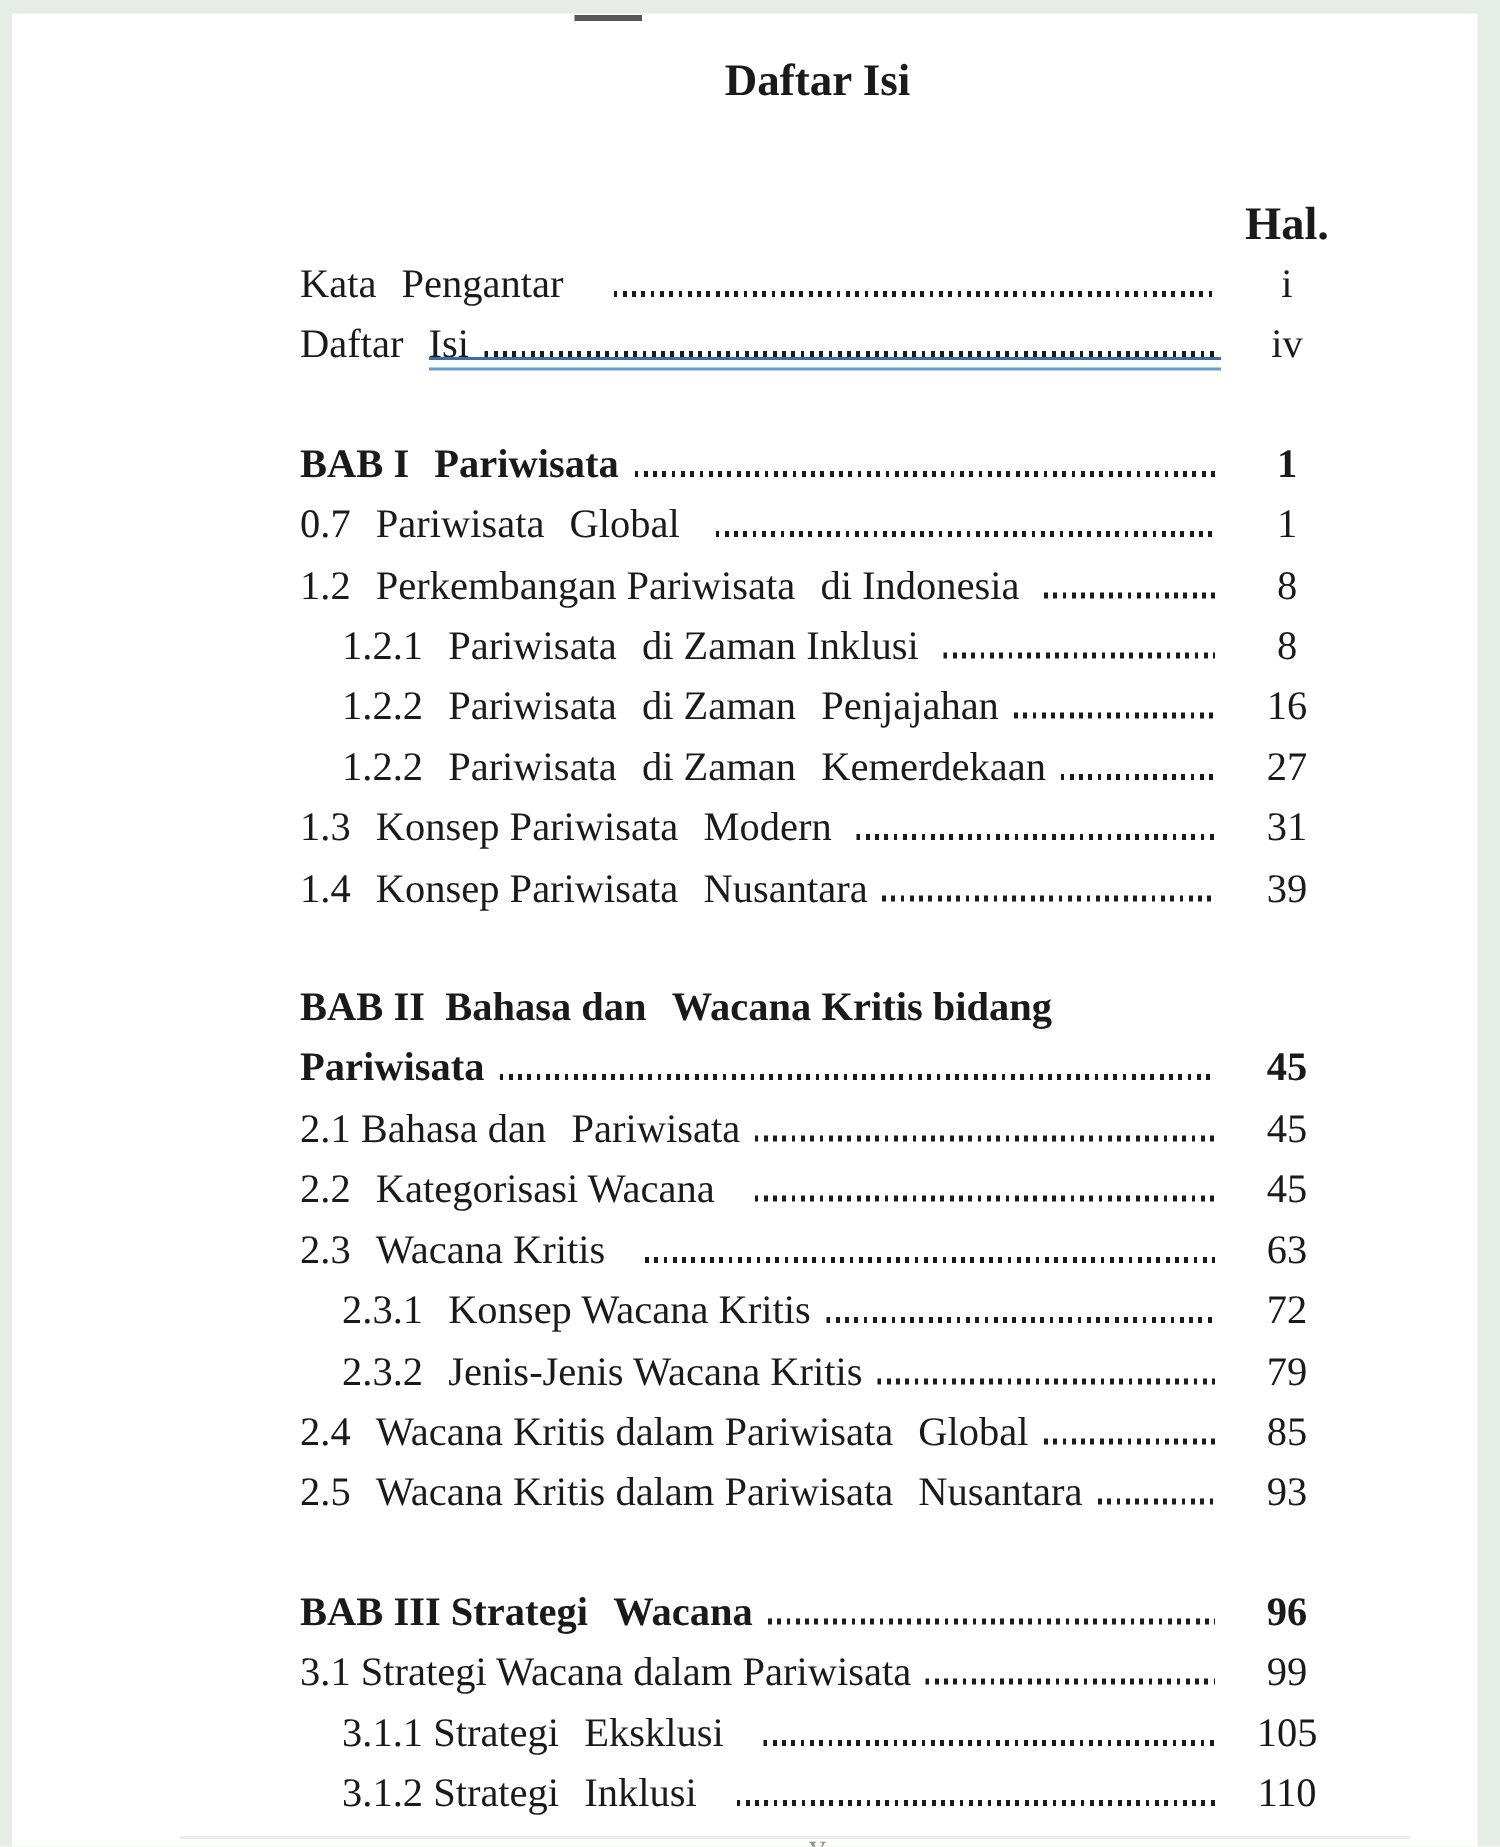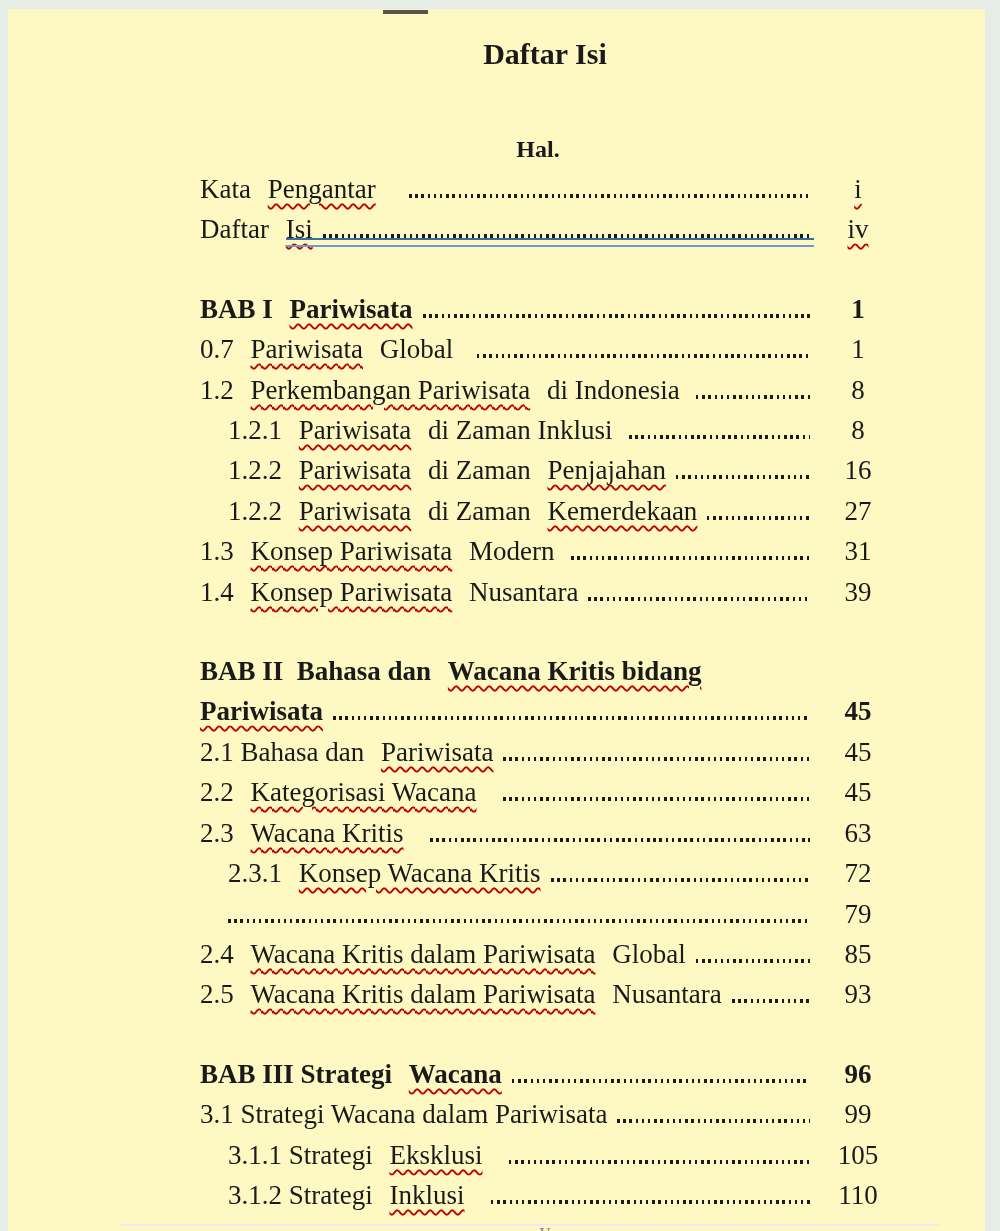--- a/index.html
+++ b/index.html
@@ -5,46 +5,45 @@
   html,body{margin:0;padding:0;}
   body{
     width:1000px;height:1231px;position:relative;
     background:#e6ece6;
     font-family:"Liberation Serif","DejaVu Serif",serif;
     color:#1a1a1a;
     overflow:hidden;
   }
   .sheet{
     position:absolute;left:8px;top:9px;right:15px;bottom:0;
-    background:#fef9c3;
+    background:#ffffff;
   }
   .content{
     padding:12px 85px 0 182px;
   }
   .doc-title{
     font-size:30px;font-weight:bold;text-align:center;
     line-height:42px;margin-top:12px;
   }
   .hal{
-    font-size:24px;font-weight:bold;text-align:center;
+    font-size:31px;font-weight:bold;text-align:right;
     line-height:40px;margin-top:54px;padding-right:14px;
   }
   .toc-section{margin-top:0;}
   .toc-section + .toc-section{margin-top:39px;}
   .toc-row{
     display:flex;align-items:baseline;
     font-size:27px;line-height:40.4px;
     position:relative;
   }
   .toc-row.bold{font-weight:bold;}
   .toc-row.indent{padding-left:28px;}
   .label{white-space:pre;}
   .label span{white-space:pre;margin-left:10px;}
   .sq{
-    text-decoration:underline;
     text-decoration-style:wavy;
     text-decoration-color:#c00000;
     text-decoration-thickness:1.6px;
     text-underline-offset:5px;
   }
   .leader{
     flex:1 1 auto;
     height:4px;
     margin:0 6px 0 10px;
     align-self:baseline;
@@ -161,20 +160,21 @@
             <span class="label"><span>2.3 </span><span class="sq">Wacana Kritis</span><span> </span></span>
             <span class="leader"></span>
             <span class="pagenum"><span>63</span></span>
           </div>
           <div class="toc-row indent">
             <span class="label"><span>2.3.1 </span><span class="sq">Konsep Wacana Kritis</span></span>
             <span class="leader"></span>
             <span class="pagenum"><span>72</span></span>
           </div>
           <div class="toc-row indent">
+            <span class="label"><span>2.3.2 </span><span class="sq">Jenis-Jenis Wacana Kritis</span></span>
             <span class="leader"></span>
             <span class="pagenum"><span>79</span></span>
           </div>
           <div class="toc-row">
             <span class="label"><span>2.4 </span><span class="sq">Wacana Kritis dalam Pariwisata</span><span> Global</span></span>
             <span class="leader"></span>
             <span class="pagenum"><span>85</span></span>
           </div>
           <div class="toc-row">
             <span class="label"><span>2.5 </span><span class="sq">Wacana Kritis dalam Pariwisata</span><span> Nusantara</span></span>

